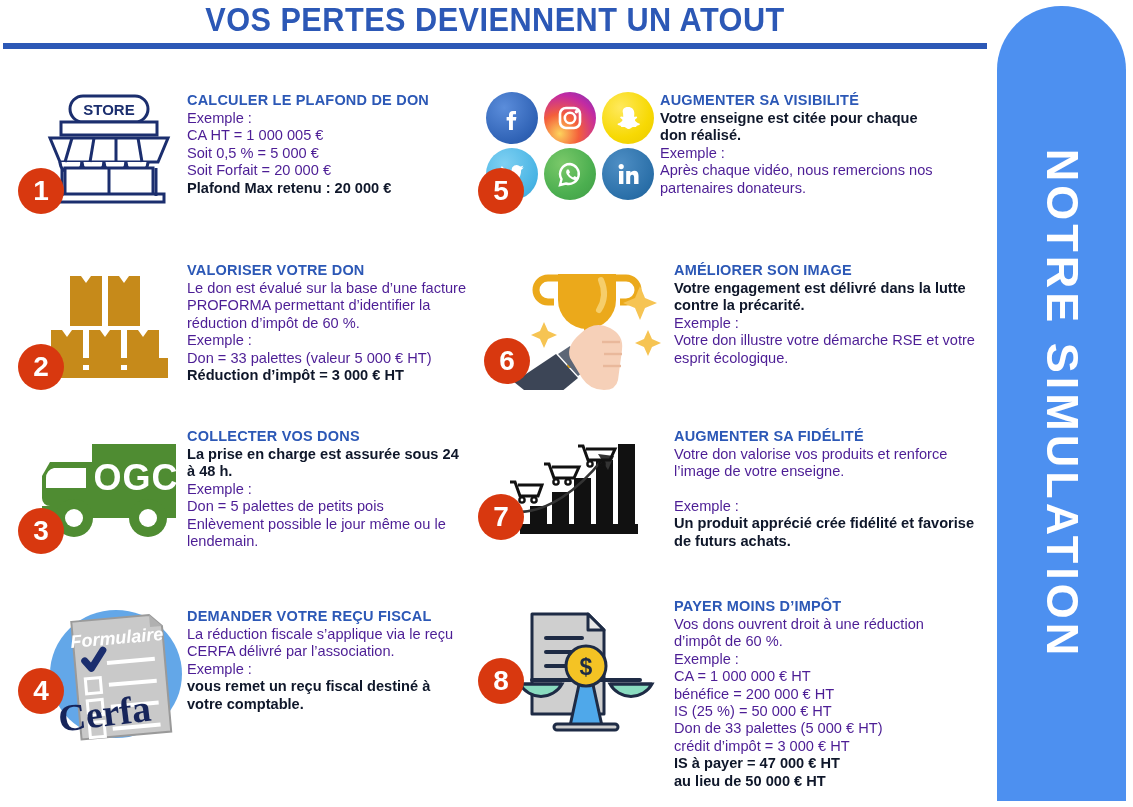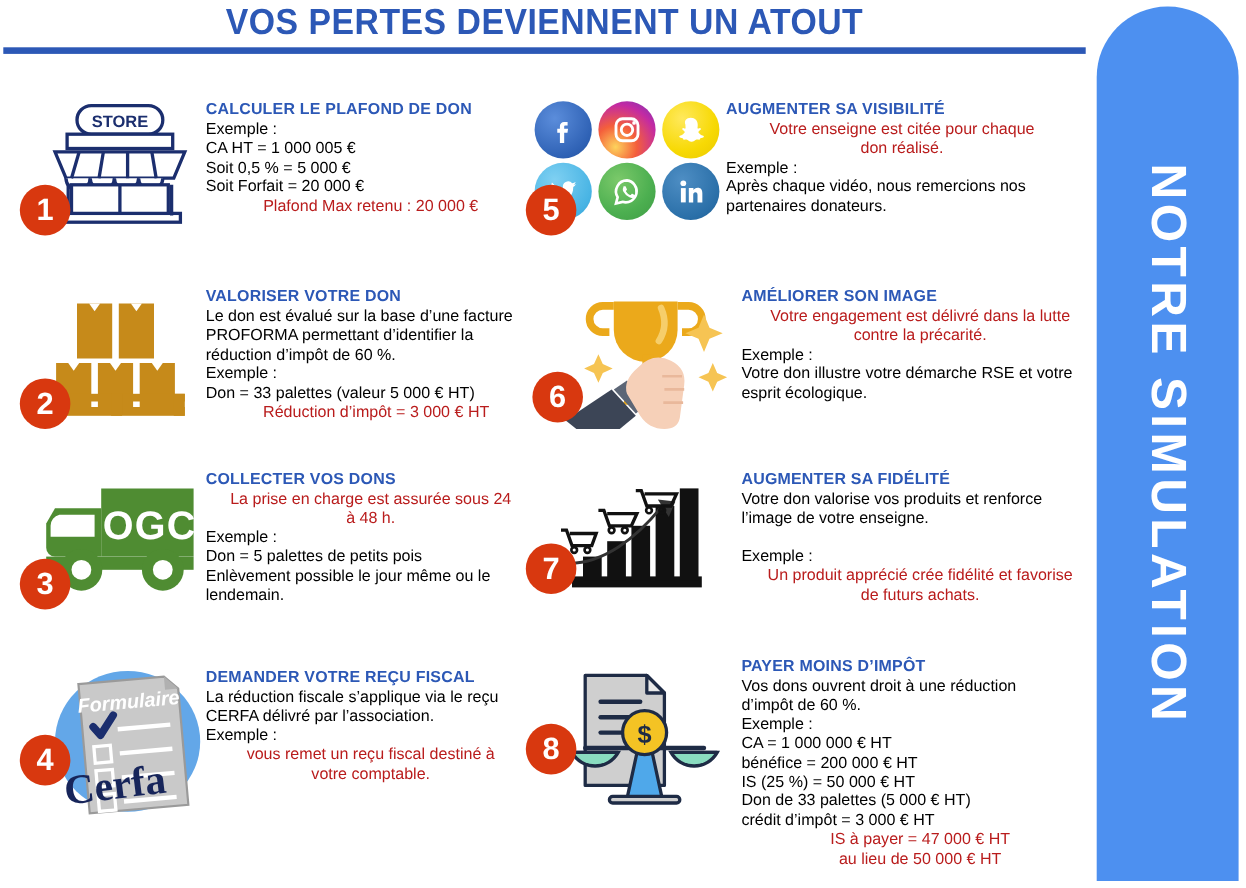--- a/index.html
+++ b/index.html
@@ -36,22 +36,22 @@
 
   
   .blocks{position:absolute;left:0;top:60px;width:990px;height:747px;}
   .block{position:absolute;}
   .block .icon-wrap{position:absolute;left:0;top:0;}
   .block .txt{position:absolute;}
   .b-title{
     font-size:14.5px;font-weight:bold;color:#2C58B6;letter-spacing:.2px;
     margin:0 0 1px 0;line-height:17px;
   }
-  .b-line{font-size:14.6px;color:#000000;line-height:17.4px;white-space:pre;}
-  .b-line.hl{color:#b91c1c;font-weight:normal;text-align:center;}
+  .b-line{font-size:14.6px;color:#4c1d95;line-height:17.4px;white-space:pre;}
+  .b-line.hl{color:#0f172a;font-weight:bold;}
   .b-line.gap{height:17px;}
 
   
   .badge{
     position:absolute;width:46px;height:46px;border-radius:50%;
     background:#D8380F;color:#fff;font-size:28px;font-weight:bold;
     display:flex;align-items:center;justify-content:center;
     z-index:6;line-height:1;
   }
 

